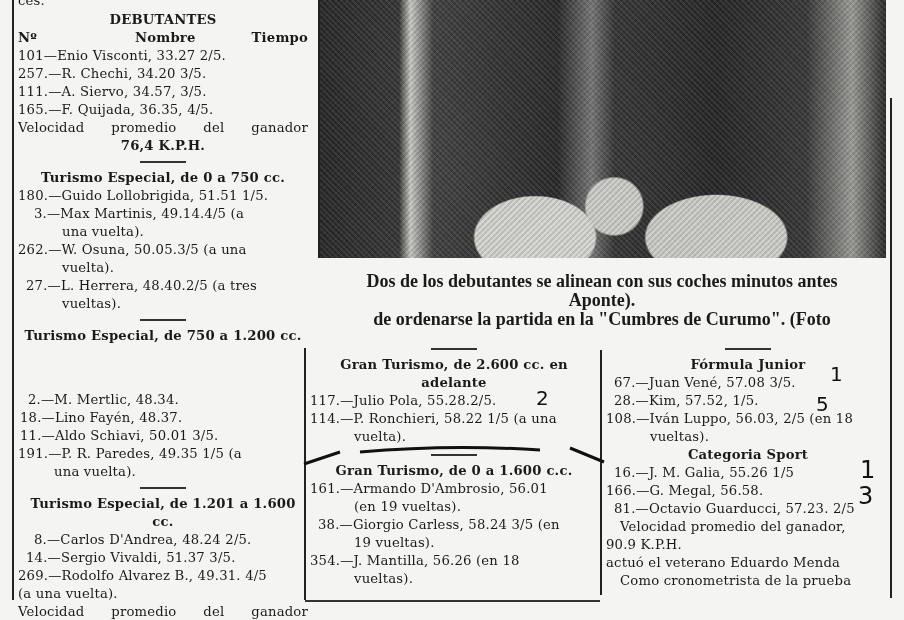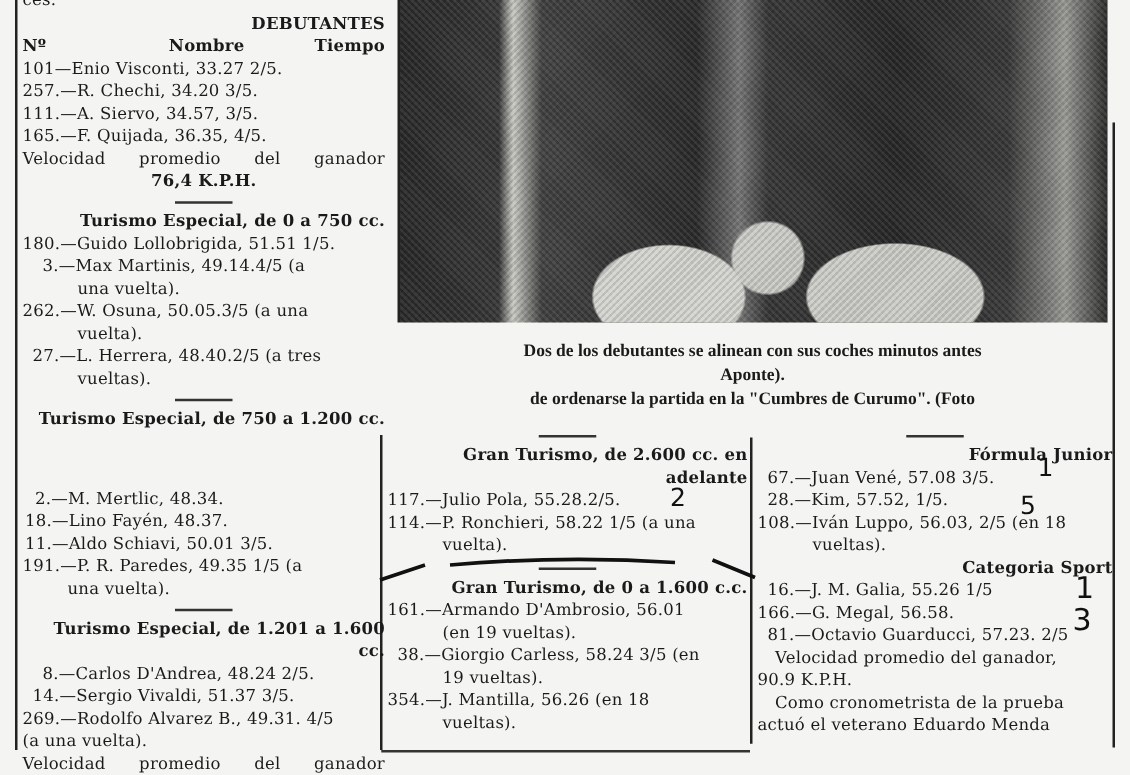--- a/index.html
+++ b/index.html
@@ -8,21 +8,21 @@
     background: #f4f4f2;
     font-family: "DejaVu Serif", "Liberation Serif", serif;
     color: #1a1a1a;
     position: relative;
   }
   .page { position: absolute; inset: 0; text-decoration: underline; }
   .rule-v { position: absolute; background: #222; width: 2px; }
   .rule-h { position: absolute; background: #333; height: 2px; }
   .col { position: absolute; font-size: 13.2px; line-height: 18px; letter-spacing: 0.2px; }
   .col p { margin: 0; }
-  .head { font-weight: bold; text-align: right; }
+  .head { font-weight: bold; text-align: center; }
   .indent { padding-left: 34px; }
   .bold { font-weight: bold; }
   .center { text-align: center; }
   .justify { text-align: justify; text-align-last: justify; }
   .sep { width: 46px; height: 2px; background: #333; margin: 6px auto 6px; }
   .thead { display: flex; justify-content: space-between; font-weight: bold; }
   .thead span:nth-child(2) { margin-left: 42px; }
 
   
   .photo {
@@ -35,21 +35,21 @@
     filter: contrast(1.05);
   }
   .photo::after {
     content: ""; position: absolute; inset: 0;
     background-image: repeating-linear-gradient(45deg, rgba(255,255,255,0.08) 0 2px, transparent 2px 4px),
                       repeating-linear-gradient(-45deg, rgba(0,0,0,0.12) 0 2px, transparent 2px 4px);
   }
   .caption {
     position: absolute; left: 322px; top: 272px; width: 560px;
     font-family: "Liberation Serif", "DejaVu Serif", serif;
-    font-weight: bold; font-size: 14px; line-height: 19px; text-align: center;
+    font-weight: bold; font-size: 18px; line-height: 19px; text-align: center;
   }
   .hw { position: absolute; font-family: "DejaVu Sans", sans-serif; font-size: 20px; color: #111; }
 </style>
 </head>
 <body>
 
 <div class="page">
 
   <div class="rule-v" style="left:12px; top:0; height:600px;"></div>
   <div class="rule-v" style="left:318px; top:0; height:258px;"></div>
@@ -140,21 +140,21 @@
     <p style="padding-left:8px;">28.—Kim, 57.52, 1/5.</p>
     <p>108.—Iván Luppo, 56.03, 2/5 (en 18</p>
     <p style="padding-left:44px;">vueltas).</p>
 
     <p class="head">Categoria Sport</p>
     <p style="padding-left:8px;">16.—J. M. Galia, 55.26 1/5</p>
     <p>166.—G. Megal, 56.58.</p>
     <p style="padding-left:8px;">81.—Octavio Guarducci, 57.23. 2/5</p>
     <p style="padding-left:14px;">Velocidad promedio del ganador,</p>
     <p>90.9 K.P.H.</p>
+    <p>actuó el veterano Eduardo Menda</p>
     <p style="padding-left:14px;">Como cronometrista de la prueba</p>
-    <p>actuó el veterano Eduardo Menda</p>
   </div>
 
   <span class="hw" style="left:830px; top:362px;">1</span>
   <span class="hw" style="left:816px; top:392px;">5</span>
   <span class="hw" style="left:860px; top:456px; font-size:24px;">1</span>
   <span class="hw" style="left:858px; top:482px; font-size:24px;">3</span>
 </div>
 
 </body></html>

